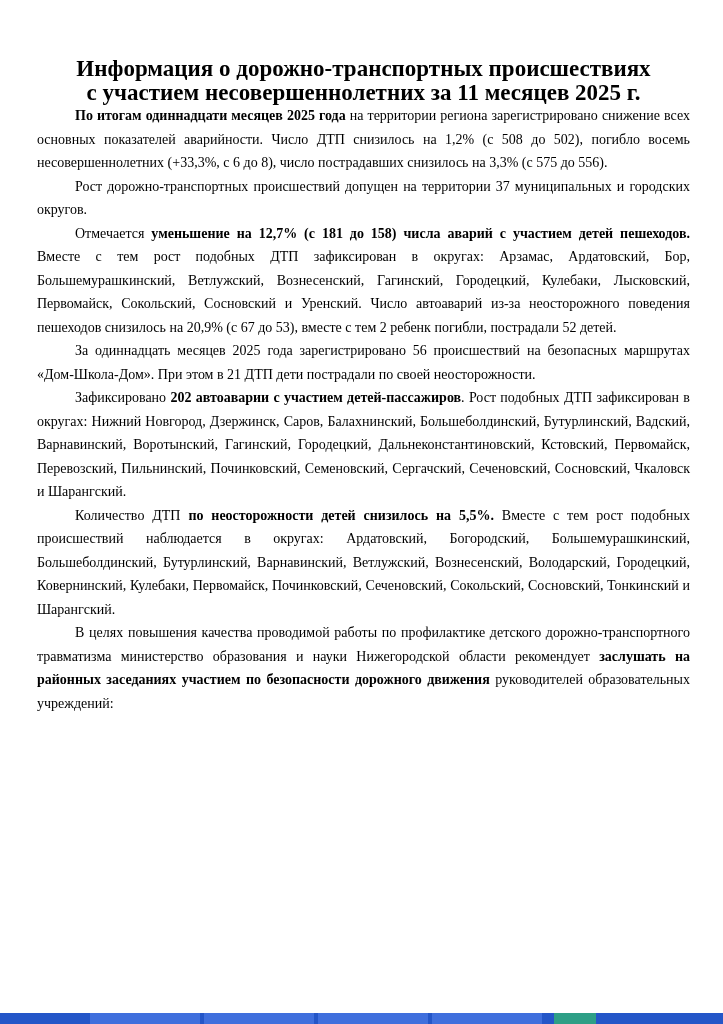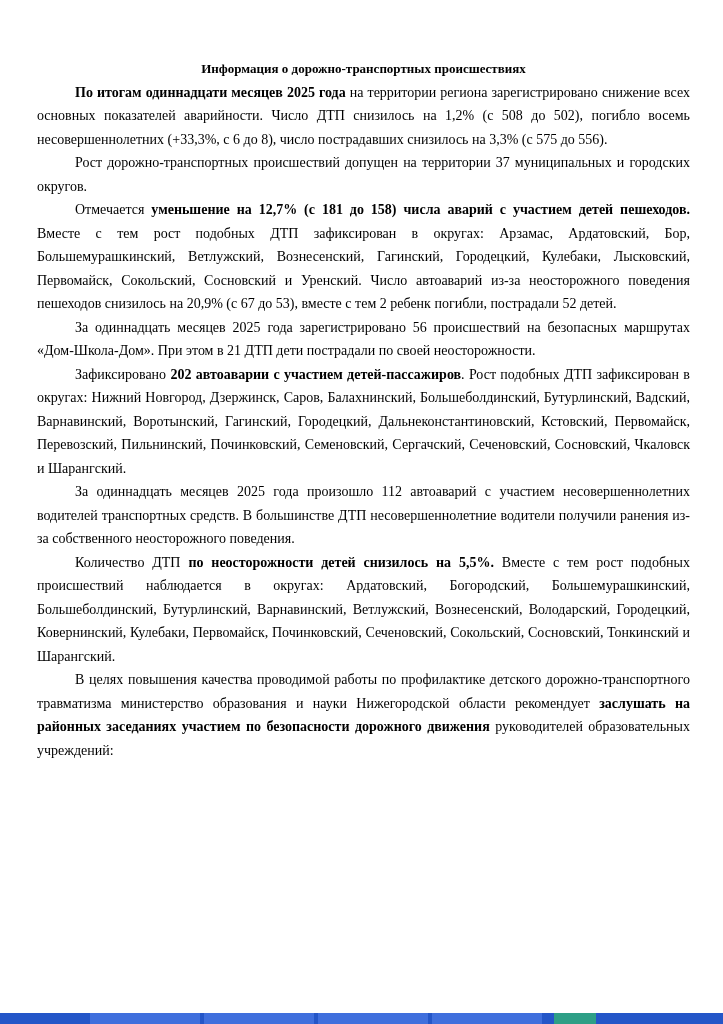--- a/index.html
+++ b/index.html
@@ -12,21 +12,21 @@
     overflow: hidden;
   }
   .page {
     position: absolute; left: 0; top: 0; right: 0; bottom: 0;
     background: #ffffff;
   }
   .content {
     padding: 57px 33px 0 37px;
   }
   .title {
-    font-size: 13px;
+    font-size: 23px;
     line-height: 23.5px;
     font-weight: bold;
     text-align: center;
     margin: 0;
   }
   .body p {
     margin: 0;
     font-size: 14px;
     line-height: 23.5px;
     text-align: justify;
@@ -42,28 +42,28 @@
   .taskbar .seg { height: 100%; flex: 0 0 auto; }
   .taskbar .seg.fill { flex: 1 1 auto; }
 </style>
 </head>
 <body>
 
 <div class="page">
   <div class="content">
     <h1 class="title">
       <span>Информация о дорожно-транспортных происшествиях</span><br>
+      <span>с участием несовершеннолетних за 11 месяцев 2025 г.</span>
     </h1>
     <div class="body" id="doc-body">
         <p><span class="b">По итогам одиннадцати месяцев 2025 года</span><span> на территории региона зарегистрировано снижение всех основных показателей аварийности. Число ДТП снизилось на 1,2% (с 508 до 502), погибло восемь несовершеннолетних (+33,3%, с 6 до 8), число пострадавших снизилось на 3,3% (с 575 до 556).</span></p>
         <p><span>Рост дорожно-транспортных происшествий допущен на территории 37 муниципальных и городских округов.</span></p>
         <p><span>Отмечается </span><span class="b">уменьшение на 12,7% (с 181 до 158) числа аварий с участием детей пешеходов.</span><span> Вместе с тем рост подобных ДТП зафиксирован в округах: Арзамас, Ардатовский, Бор, Большемурашкинский, Ветлужский, Вознесенский, Гагинский, Городецкий, Кулебаки, Лысковский, Первомайск, Сокольский, Сосновский и Уренский. Число автоаварий из-за неосторожного поведения пешеходов снизилось на 20,9% (с 67 до 53), вместе с тем 2 ребенк погибли, пострадали 52 детей.</span></p>
         <p><span>За одиннадцать месяцев 2025 года зарегистрировано 56 происшествий на безопасных маршрутах «Дом-Школа-Дом». При этом в 21 ДТП дети пострадали по своей неосторожности.</span></p>
         <p><span>Зафиксировано </span><span class="b">202 автоаварии с участием детей-пассажиров</span><span>. Рост подобных ДТП зафиксирован в округах: Нижний Новгород, Дзержинск, Саров, Балахнинский, Большеболдинский, Бутурлинский, Вадский, Варнавинский, Воротынский, Гагинский, Городецкий, Дальнеконстантиновский, Кстовский, Первомайск, Перевозский, Пильнинский, Починковский, Семеновский, Сергачский, Сеченовский, Сосновский, Чкаловск и Шарангский.</span></p>
-        <p><span>За одиннадцать месяцев 2025 года произошло 112 автоаварий с участием несовершеннолетних водителей транспортных средств. В большинстве ДТП несовершеннолетние водители получили ранения из-за собственного неосторожного поведения.</span></p>
         <p><span>Количество ДТП </span><span class="b">по неосторожности детей снизилось на 5,5%.</span><span> Вместе с тем рост подобных происшествий наблюдается в округах: Ардатовский, Богородский, Большемурашкинский, Большеболдинский, Бутурлинский, Варнавинский, Ветлужский, Вознесенский, Володарский, Городецкий, Ковернинский, Кулебаки, Первомайск, Починковский, Сеченовский, Сокольский, Сосновский, Тонкинский и Шарангский.</span></p>
         <p><span>В целях повышения качества проводимой работы по профилактике детского дорожно-транспортного травматизма министерство образования и науки Нижегородской области рекомендует </span><span class="b">заслушать на районных заседаниях участием по безопасности дорожного движения</span><span> руководителей образовательных учреждений:</span></p>
       </div>
   </div>
 </div>
 
 <div class="taskbar" id="taskbar" style="background: rgb(36, 86, 200);">
     <div class="seg" style="width: 90px; background: rgb(36, 86, 200);"></div>
     <div class="seg" style="width: 110px; background: rgb(63, 111, 221);"></div>
     <div class="seg" style="width: 4px; background: rgb(36, 86, 200);"></div>

